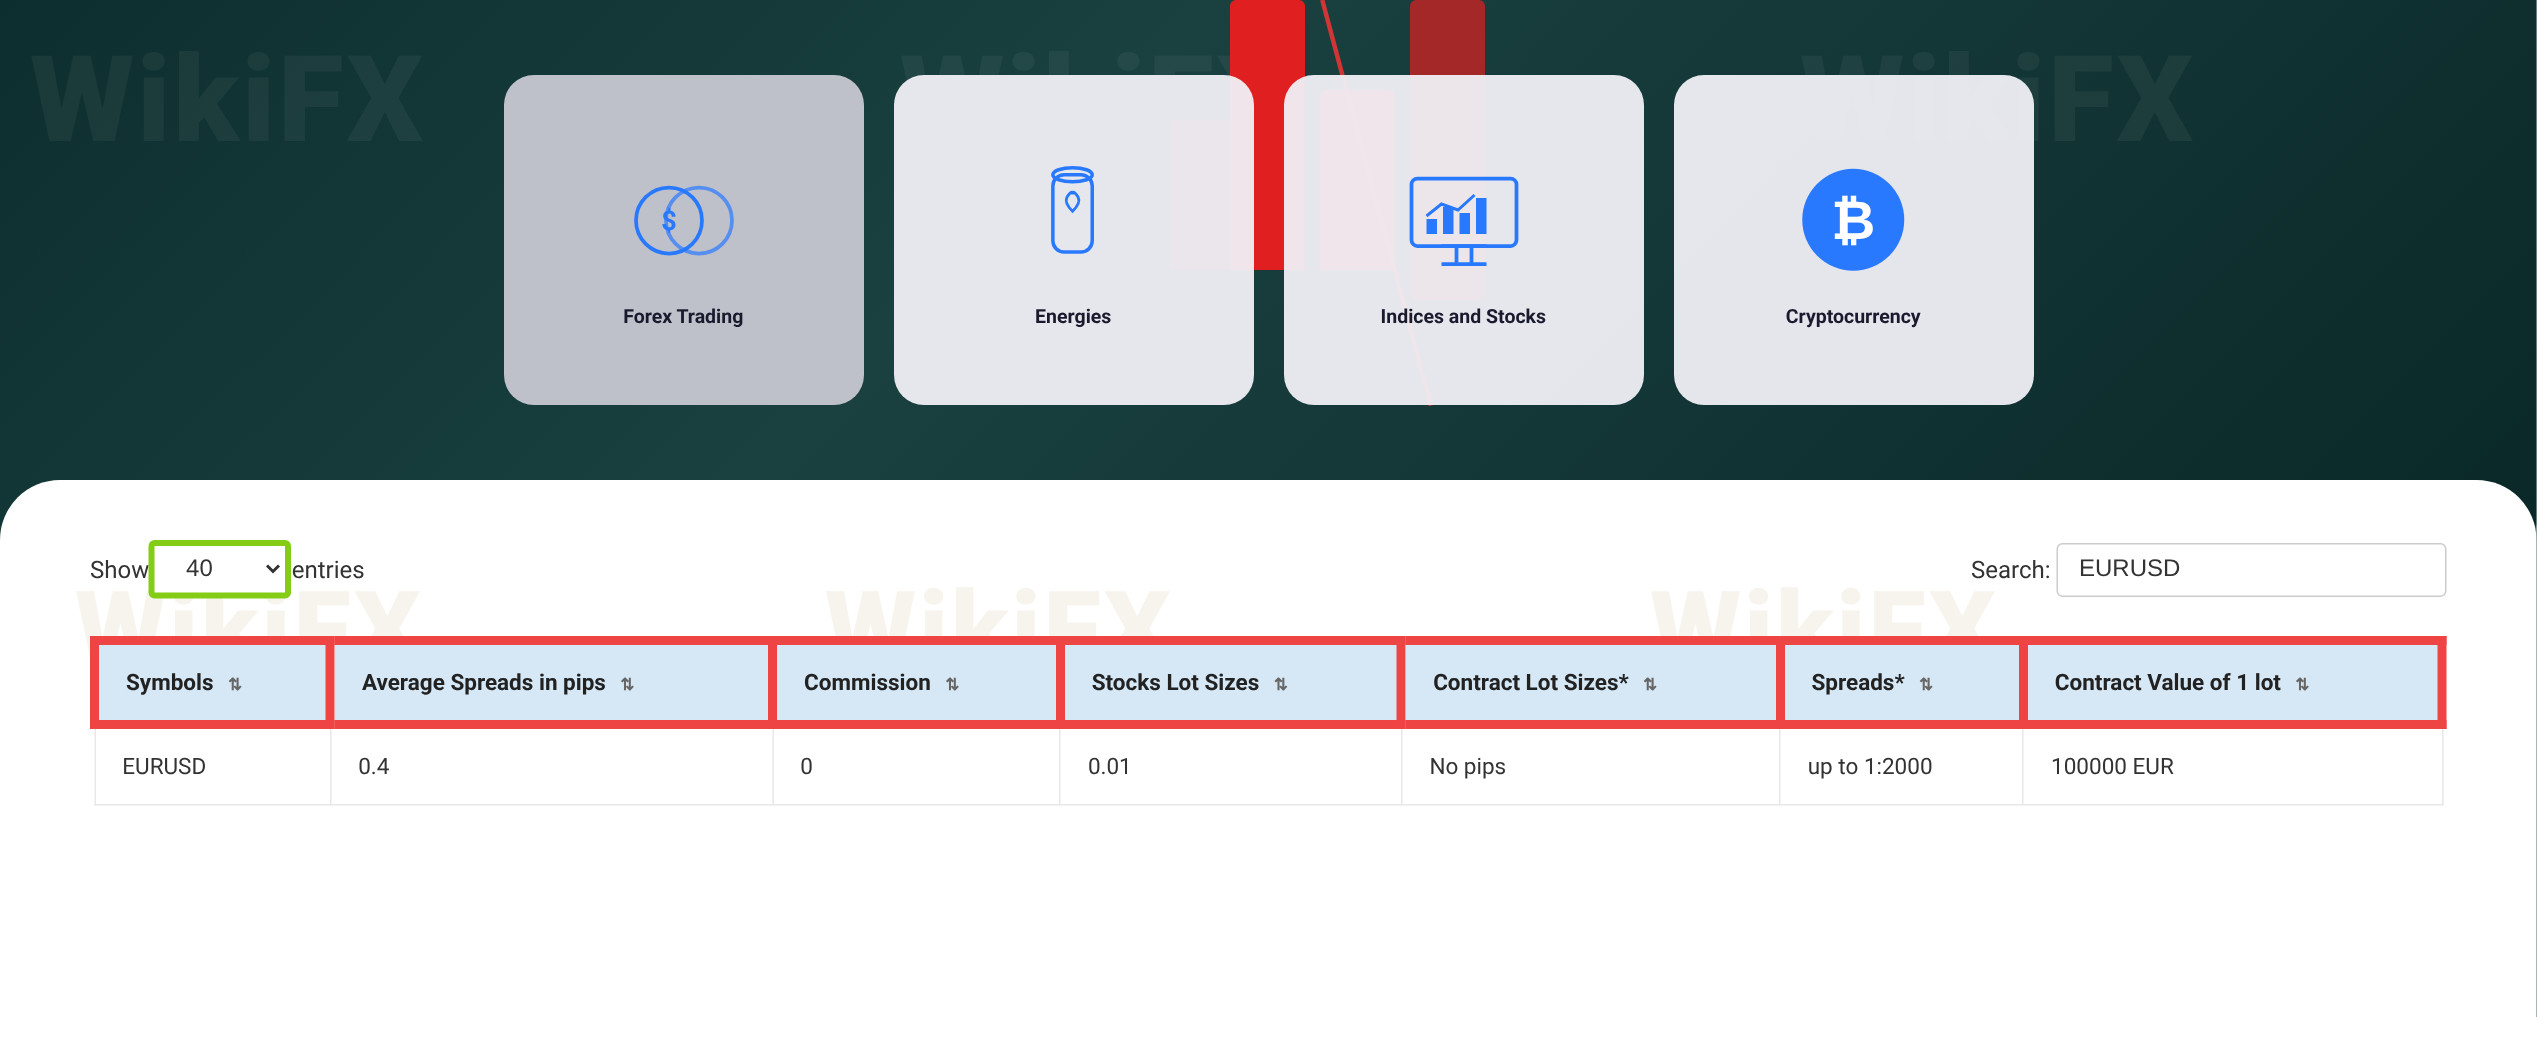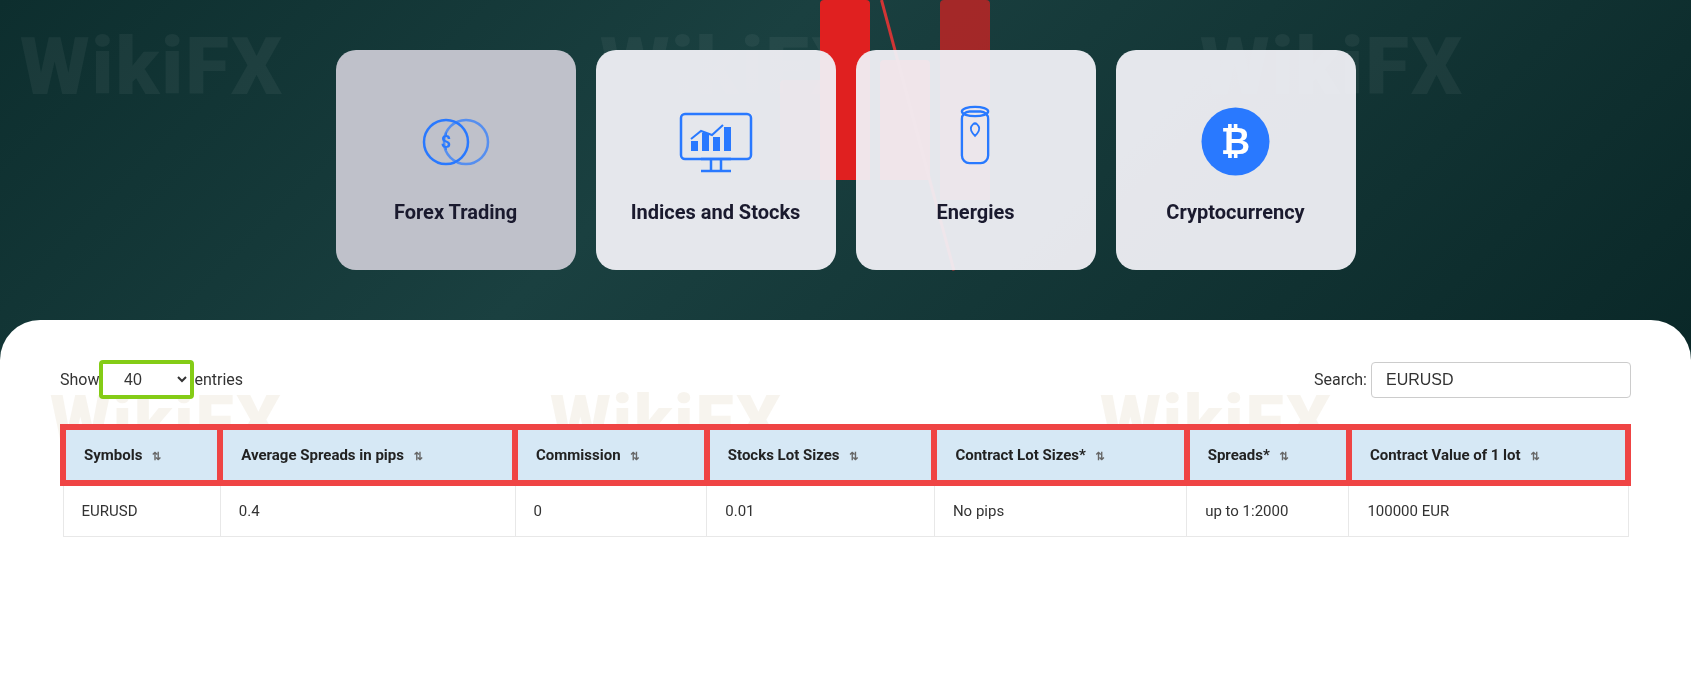--- a/index.html
+++ b/index.html
@@ -90,21 +90,21 @@
 
     .card-icon {
       width: 80px;
       height: 80px;
       display: flex;
       align-items: center;
       justify-content: center;
     }
 
     .card-label {
-      font-size: 20px;
+      font-size: 13px;
       font-weight: 700;
       color: #1a1a2e;
       text-align: center;
     }
 
     
     svg { display: block; }
 
     
     .bottom-section {
@@ -247,49 +247,49 @@
           <circle cx="48" cy="38" r="22" stroke="#2979ff" stroke-width="2.5" fill="none" opacity="0.7"></circle>
           <text x="28" y="44" text-anchor="middle" font-size="18" fill="#2979ff" font-weight="bold">$</text>
         </svg>
       </div>
       <span class="card-label">Forex Trading</span>
     </div>
 
 
     <div class="card">
       <div class="card-icon">
+        <svg width="55" height="75" viewBox="0 0 55 80" fill="none" xmlns="http://www.w3.org/2000/svg">
+
+          <rect x="13" y="8" width="28" height="55" rx="8" stroke="#2979ff" stroke-width="2.5" fill="none"></rect>
+          <ellipse cx="27" cy="8" rx="14" ry="5" stroke="#2979ff" stroke-width="2.5" fill="none"></ellipse>
+
+          <path d="M27 22 Q27 18 31 24 Q33 28 27 34 Q21 28 23 24 Q27 18 27 22Z" stroke="#2979ff" stroke-width="2" fill="none"></path>
+        </svg>
+      </div>
+      <span class="card-label">Energies</span>
+    </div>
+
+    <div class="card">
+      <div class="card-icon">
         <svg width="80" height="65" viewBox="0 0 80 65" fill="none" xmlns="http://www.w3.org/2000/svg">
 
           <rect x="5" y="5" width="70" height="45" rx="4" stroke="#2979ff" stroke-width="2.5" fill="none"></rect>
           <line x1="25" y1="50" x2="55" y2="50" stroke="#2979ff" stroke-width="2.5"></line>
           <line x1="35" y1="50" x2="35" y2="62" stroke="#2979ff" stroke-width="2.5"></line>
           <line x1="45" y1="50" x2="45" y2="62" stroke="#2979ff" stroke-width="2.5"></line>
           <line x1="25" y1="62" x2="55" y2="62" stroke="#2979ff" stroke-width="2.5"></line>
 
           <rect x="15" y="32" width="7" height="10" fill="#2979ff"></rect>
           <rect x="26" y="24" width="7" height="18" fill="#2979ff"></rect>
           <rect x="37" y="28" width="7" height="14" fill="#2979ff"></rect>
           <rect x="48" y="18" width="7" height="24" fill="#2979ff"></rect>
           <polyline points="15,30 25,22 36,26 47,16" stroke="#2979ff" stroke-width="2" fill="none"></polyline>
         </svg>
       </div>
       <span class="card-label">Indices and Stocks</span>
-    </div>
-
-    <div class="card">
-      <div class="card-icon">
-        <svg width="55" height="75" viewBox="0 0 55 80" fill="none" xmlns="http://www.w3.org/2000/svg">
-
-          <rect x="13" y="8" width="28" height="55" rx="8" stroke="#2979ff" stroke-width="2.5" fill="none"></rect>
-          <ellipse cx="27" cy="8" rx="14" ry="5" stroke="#2979ff" stroke-width="2.5" fill="none"></ellipse>
-
-          <path d="M27 22 Q27 18 31 24 Q33 28 27 34 Q21 28 23 24 Q27 18 27 22Z" stroke="#2979ff" stroke-width="2" fill="none"></path>
-        </svg>
-      </div>
-      <span class="card-label">Energies</span>
     </div>
 
     <div class="card">
       <div class="card-icon">
         <svg width="75" height="75" viewBox="0 0 75 75" fill="none" xmlns="http://www.w3.org/2000/svg">
           <circle cx="37.5" cy="37.5" r="34" fill="#2979ff"></circle>
           <text x="37.5" y="50" text-anchor="middle" font-size="36" fill="white" font-weight="bold" font-family="sans-serif">₿</text>
         </svg>
       </div>
       <span class="card-label">Cryptocurrency</span>

